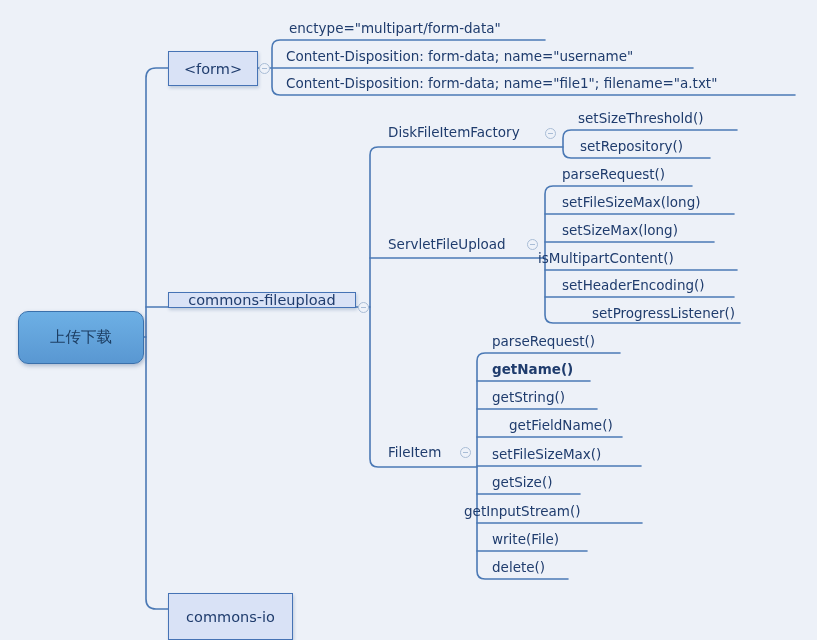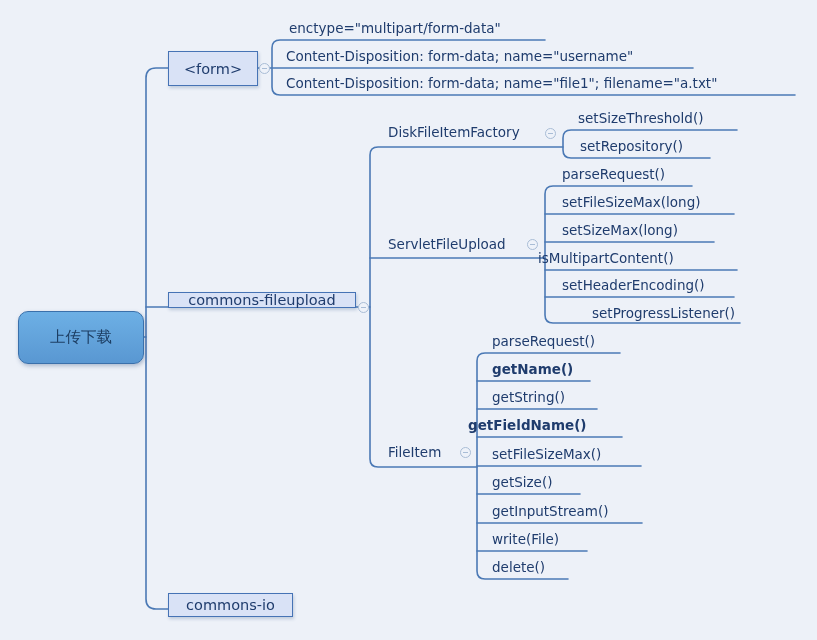--- a/index.html
+++ b/index.html
@@ -63,21 +63,21 @@
   <div class="root-topic" style="left:10px;top:311px;width:126px;height:53px;">
     <span>上传下载</span>
   </div>
 
   <div class="topic" style="left:168px;top:51px;width:90px;height:35px;">
     <span>&lt;form&gt;</span>
   </div>
   <div class="topic" style="left:168px;top:292px;width:188px;height:16px;">
     <span>commons-fileupload</span>
   </div>
-  <div class="topic" style="left:168px;top:593px;width:125px;height:24px;">
+  <div class="topic" style="left:168px;top:593px;width:125px;height:47px;">
     <span>commons-io</span>
   </div>
 
   <div class="tnode" style="left:289px;top:20px;">enctype="multipart/form-data"</div>
   <div class="tnode" style="left:286px;top:48px;">Content-Disposition: form-data; name="username"</div>
   <div class="tnode" style="left:286px;top:75px;">Content-Disposition: form-data; name="file1"; filename="a.txt"</div>
 
   <div class="tnode" style="left:388px;top:124px;">DiskFileItemFactory</div>
   <div class="tnode" style="left:578px;top:110px;">setSizeThreshold()</div>
   <div class="tnode" style="left:580px;top:138px;">setRepository()</div>
@@ -87,24 +87,24 @@
   <div class="tnode" style="left:562px;top:194px;">setFileSizeMax(long)</div>
   <div class="tnode" style="left:562px;top:222px;text-align:center;">setSizeMax(long)</div>
   <div class="tnode" style="left:538px;top:250px;">isMultipartContent()</div>
   <div class="tnode" style="left:562px;top:277px;">setHeaderEncoding()</div>
   <div class="tnode" style="left:592px;top:305px;">setProgressListener()</div>
 
   <div class="tnode" style="left:388px;top:444px;">FileItem</div>
   <div class="tnode" style="left:492px;top:333px;">parseRequest()</div>
   <div class="tnode" style="left:492px;top:361px;font-weight:bold;">getName()</div>
   <div class="tnode" style="left:492px;top:389px;">getString()</div>
-  <div class="tnode" style="left:468px;top:417px;font-weight:bold;">getFieldName()</div>
+  <div class="tnode" style="left:509px;top:417px;">getFieldName()</div>
   <div class="tnode" style="left:492px;top:446px;">setFileSizeMax()</div>
   <div class="tnode" style="left:492px;top:474px;">getSize()</div>
-  <div class="tnode" style="left:492px;top:503px;">getInputStream()</div>
+  <div class="tnode" style="left:464px;top:503px;">getInputStream()</div>
   <div class="tnode" style="left:492px;top:531px;">write(File)</div>
   <div class="tnode" style="left:492px;top:559px;">delete()</div>
 
   <div class="handle" style="left:259px;top:63px;"></div>
   <div class="handle" style="left:358px;top:302px;"></div>
   <div class="handle" style="left:545px;top:128px;"></div>
   <div class="handle" style="left:527px;top:239px;"></div>
   <div class="handle" style="left:460px;top:447px;"></div>
 
 </div>

